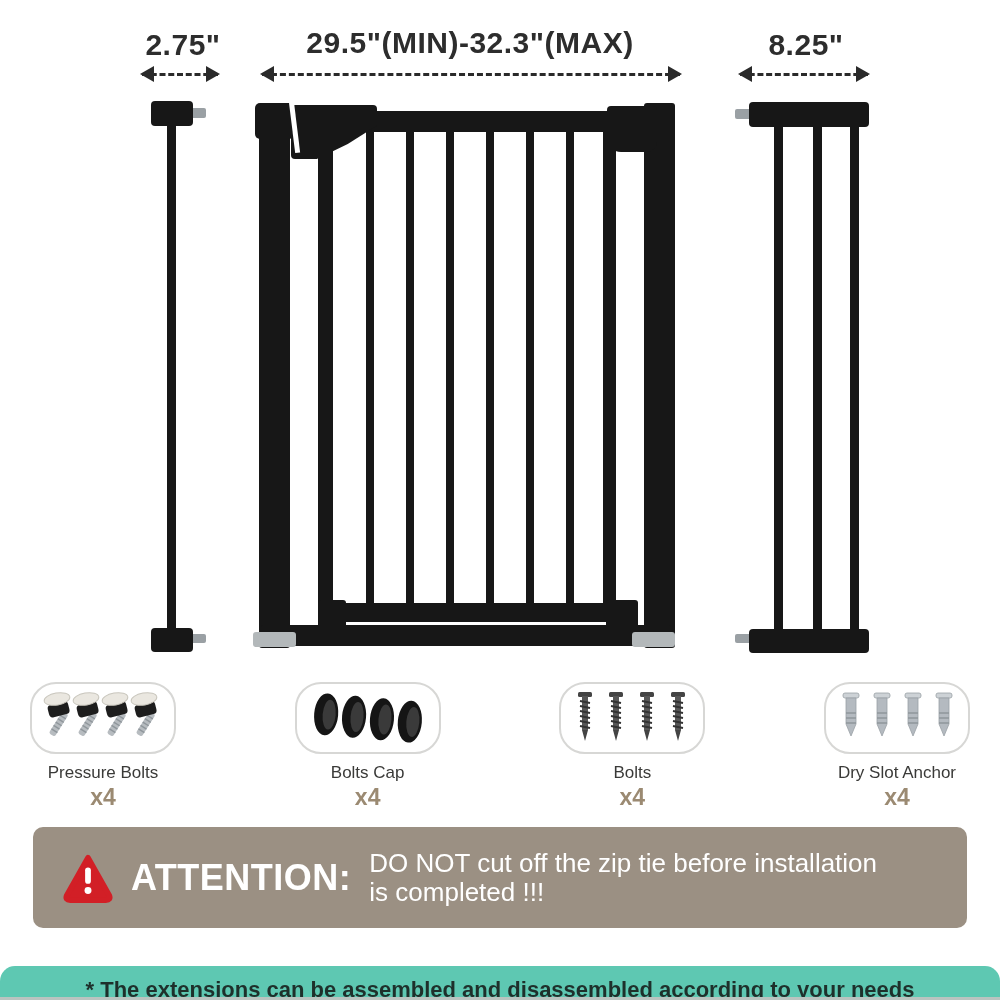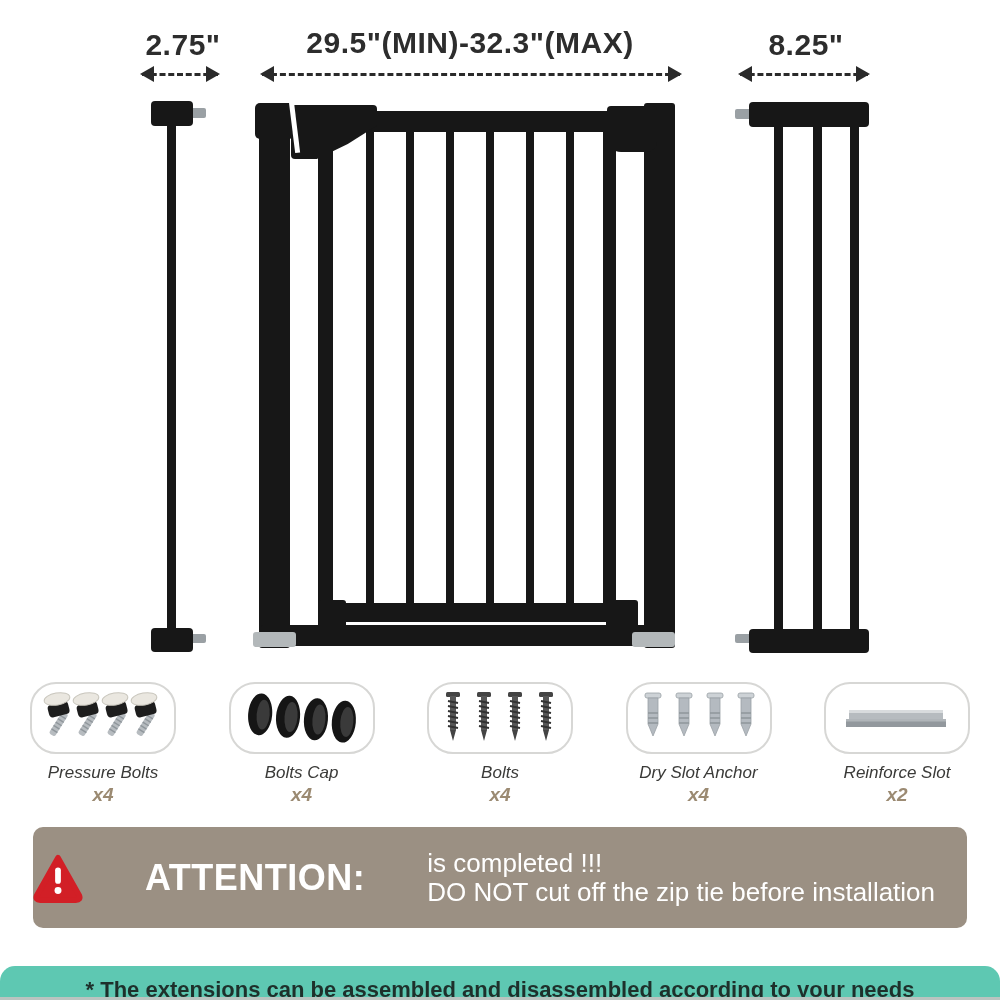--- a/index.html
+++ b/index.html
@@ -13,28 +13,28 @@
   .dim-arrow::before{content:"";position:absolute;left:-2px;top:-10px;width:0;height:0;
     border-top:8px solid transparent;border-bottom:8px solid transparent;border-right:14px solid #2a2a2a;}
   .dim-arrow::after{content:"";position:absolute;right:-2px;top:-10px;width:0;height:0;
     border-top:8px solid transparent;border-bottom:8px solid transparent;border-left:14px solid #2a2a2a;}
   
   .gp{position:absolute;background:#171717;}
   .bolt{position:absolute;background:#9aa0a4;border-radius:2px;}
   .silver{position:absolute;background:#b3b8ba;border-radius:3px;z-index:4;}
   
   .acc-row{position:absolute;left:30px;top:682px;width:940px;display:flex;justify-content:space-between;}
-  .acc-item{width:146px;display:flex;flex-direction:column;align-items:center;font-style:italic;}
+  .acc-item{width:146px;display:flex;flex-direction:column;align-items:center;}
   .acc-box{box-sizing:border-box;width:146px;height:72px;background:#fff;border:2px solid #d7d7d5;
     border-radius:26px;display:flex;align-items:center;justify-content:center;}
   .acc-label{margin-top:9px;font-size:17px;color:#3a3a38;white-space:nowrap;}
-  .acc-count{margin-top:1px;font-size:19px;font-weight:bold;color:#9b8a72;}
+  .acc-count{margin-top:1px;font-size:23px;font-weight:bold;color:#9b8a72;}
   
   .attention{position:absolute;left:33px;top:827px;width:934px;height:101px;background:#9b9083;border-radius:10px;
-    display:flex;align-items:center;box-sizing:border-box;gap:44px;}
+    display:flex;align-items:center;box-sizing:border-box;padding-left:30px;}
   .att-label{margin-left:18px;font-size:36px;font-weight:bold;color:#ffffff;letter-spacing:0.5px;white-space:nowrap;}
   .att-text{margin-left:18px;font-size:26px;color:#ffffff;line-height:29px;white-space:nowrap;}
   
   .footnote{position:absolute;left:0;top:966px;width:1000px;height:47px;background:#5ec8b2;
     display:flex;align-items:center;justify-content:center;border-radius:15px;}
   .footnote-text{font-size:22px;font-weight:bold;color:#1e302b;white-space:nowrap;}
   .foot-edge{position:absolute;left:0;top:997px;width:1000px;height:3px;background:#b9c4c0;}
 </style>
 </head>
 <body>
@@ -218,45 +218,33 @@
               <path d="M-5 7 h10 v26 l-5 12 l-5 -12 z" fill="#b4bac0" stroke="#9aa1a6" stroke-width="0.8"></path>
               <path d="M-5 22 h10 M-5 27 h10 M-5 32 h10" stroke="#8f969b" stroke-width="1.6"></path>
             </g>
         </svg>
       </div>
       <div class="acc-label">Dry Slot Anchor</div>
       <div class="acc-count">x4</div>
     </div>
 
 
-    <div class="acc-item">
-      <div class="acc-box">
-        <svg width="128" height="58" viewBox="0 0 128 58">
-          <rect x="16" y="21" width="94" height="9" fill="#b6bbbf" stroke="#8d9periphery398" stroke-width="0"></rect>
-          <rect x="16" y="21" width="94" height="3" fill="#d8dbdd"></rect>
-          <rect x="13" y="30" width="100" height="8" fill="#92989d"></rect>
-          <rect x="13" y="30" width="100" height="2.5" fill="#b0b5b9"></rect>
-        </svg>
-      </div>
-      <div class="acc-label">Reinforce Slot</div>
-      <div class="acc-count">x2</div>
-    </div>
 
   </div>
 
   <div class="attention">
     <svg width="50" height="52" viewBox="0 0 52 50">
       <path d="M26 4 L48 43 Q50 48 44.5 48 H7.5 Q2 48 4 43 Z" fill="#d21f26" stroke="#d21f26" stroke-width="6" stroke-linejoin="round"></path>
       <rect x="23" y="14" width="6" height="17" rx="3" fill="#ffffff"></rect>
       <circle cx="26" cy="38" r="3.6" fill="#ffffff"></circle>
     </svg>
     <div class="att-label">ATTENTION:</div>
     <div class="att-text">
+      <div>DO NOT cut off the zip tie before installation</div>
       <div>is completed !!!</div>
-      <div>DO NOT cut off the zip tie before installation</div>
     </div>
   </div>
 
   <div class="footnote">
     <div class="footnote-text">* The extensions can be assembled and disassembled according to your needs</div>
   </div>
   <div class="foot-edge"></div>
 
 </div>
 

